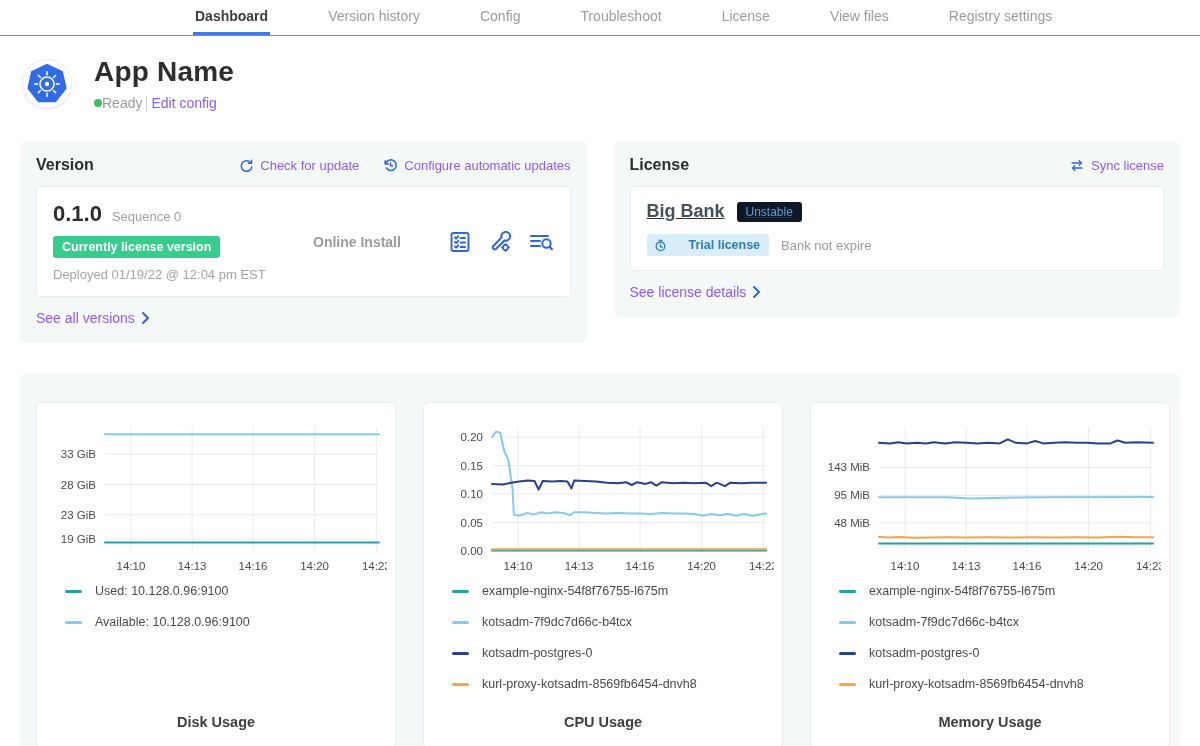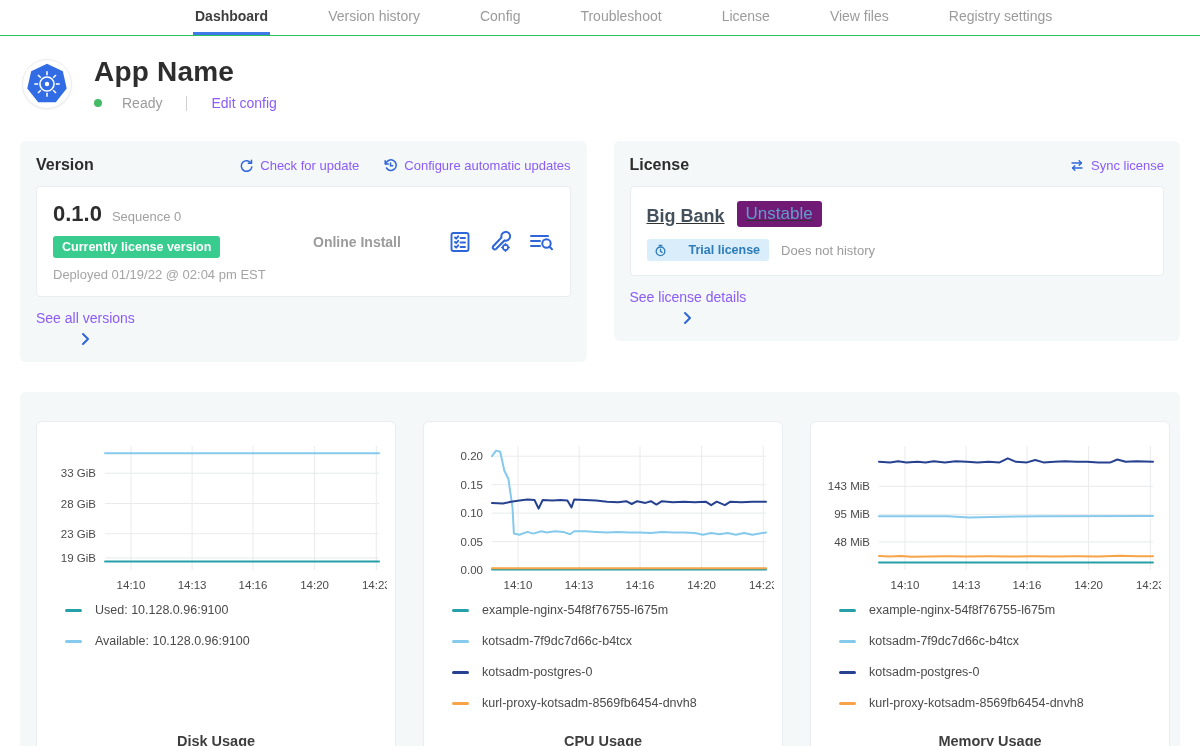--- a/index.html
+++ b/index.html
@@ -13,21 +13,21 @@
     border-bottom:3px solid transparent; white-space:nowrap; }
   .nav-tab.active { color:#3e3e3e; font-weight:bold; border-bottom-color:#3f7ae8; }
 
   
   .app-header { display:flex; align-items:center; padding:20px 0 0 22px; }
   .logo-badge { width:50px; height:50px; border-radius:50%; background:#fff;
     border:1px solid #ececec; display:flex; align-items:center; justify-content:center;
     box-shadow:0 1px 2px rgba(0,0,0,.06); }
   .app-title-block { margin-left:22px; }
   .app-name { font-size:28px; font-weight:800; color:#2d2d2d; letter-spacing:.2px; }
-  .app-status-row { display:flex; align-items:center; margin-top:7px; gap:20px; }
+  .app-status-row { display:flex; align-items:center; margin-top:7px; gap:0; }
   .status-dot { width:8px; height:8px; border-radius:50%; background:#44bb66; }
   .status-text { font-size:14px; color:#9b9b9b; }
   .vdivider { width:1px; height:15px; background:#d0d0d0; margin:0 4px; }
   .link { color:#8b5cf6; font-weight:normal; font-size:14px; cursor:pointer;
     display:inline-flex; align-items:center; gap:6px; text-decoration:none; }
   .link.small { font-size:13px; }
 
   
   .cards-row { display:flex; gap:27px; margin:30px 20px 0; align-items:flex-start; }
   .panel { background:#f4f8f9; border-radius:6px; padding:15px 16px 16px; }
@@ -45,26 +45,26 @@
   .ver-line1 { display:flex; align-items:baseline; gap:10px; }
   .ver-number { font-size:22px; font-weight:800; color:#2d2d2d; }
   .ver-seq { font-size:13px; color:#a0a0a0; }
   .badge-green { display:inline-block; margin-top:9px; background:#38cc8e; color:#fff;
     font-size:12.5px; font-weight:bold; padding:4px 9px; border-radius:3px; }
   .ver-deployed { margin-top:9px; font-size:13px; color:#a4a4a4; }
   .ver-middle { font-size:14px; font-weight:bold; color:#9b9b9b; flex:1; text-align:left;
     padding-left:10px; }
   .ver-actions { display:flex; gap:16px; align-items:center; }
   .icon-btn { cursor:pointer; display:flex; }
-  .see-link { margin-top:13px; display:inline-flex;flex-direction:column; }
+  .see-link { margin-top:13px; display:inline-flex; }
 
   
   .lic-line1 { display:flex; align-items:flex-end; gap:12px;text-decoration:underline; }
   .lic-name { font-size:18px; font-weight:bold; color:#44515c; }
-  .badge-channel { background:#701a75; color:#5d9fca; font-size:17px;
+  .badge-channel { background:#0f172a; color:#5d9fca; font-size:12px;
     padding:3px 9px; border-radius:3px; }
   .lic-line2 { display:flex; align-items:center; gap:12px; margin-top:12px; }
   .badge-trial { background:#d9edfa; color:#2e7cb8; font-size:12.5px; font-weight:bold;
     padding:4px 9px 4px 7px; border-radius:3px; display:inline-flex; align-items:center; gap:22px; }
   .lic-expiry { font-size:13px; color:#9b9b9b; }
 
   
   .panel-monitoring { margin:30px 20px 0; }
   .charts-row { display:flex; gap:27px; margin-top:14px; align-items:stretch; }
   .chart-card { width:360px; background:#fff; border:1px solid #e9edef; border-radius:6px;
@@ -143,21 +143,21 @@
         </a>
       </div>
     </div>
     <div class="white-card version-card">
       <div class="ver-left">
         <div class="ver-line1">
           <span class="ver-number">0.1.0</span>
           <span class="ver-seq">Sequence 0</span>
         </div>
         <span class="badge-green">Currently license version</span>
-        <div class="ver-deployed">Deployed 01/19/22 @ 02:04 pm EST</div>
+        <div class="ver-deployed">Deployed 01/19/22 @ 12:04 pm EST</div>
       </div>
       <div class="ver-middle">Online Install</div>
       <div class="ver-actions">
         <span class="icon-btn">
           <svg class="ico" width="24" height="24" viewBox="0 0 24 24" fill="none" stroke="#2e66d9" stroke-width="1.9" stroke-linecap="round" stroke-linejoin="round">
             <rect x="3.5" y="3" width="17" height="18" rx="2"></rect>
             <path d="M7 7.5 l1.2 1.2 2-2.4"></path>
               <line x1="12.5" y1="8" x2="17" y2="8"></line>
             <path d="M7 12 l1.2 1.2 2-2.4"></path>
               <line x1="12.5" y1="12.5" x2="17" y2="12.5"></line>
@@ -216,21 +216,21 @@
       </div>
       <div class="lic-line2">
         <span class="badge-trial">
           <svg class="ico" width="13" height="13" viewBox="0 0 24 24" fill="none" stroke="#2e7cb8" stroke-width="2.4" stroke-linecap="round">
             <circle cx="12" cy="13.5" r="8"></circle>
               <path d="M12 9.5 v4 l3 2"></path>
               <line x1="9.5" y1="2.5" x2="14.5" y2="2.5"></line>
           </svg>
           <span>Trial license</span>
         </span>
-        <span class="lic-expiry">Does not history</span>
+        <span class="lic-expiry">Bank not expire</span>
       </div>
     </div>
     <a class="link see-link">
       <span>See license details</span>
       <svg class="ico" width="9" height="14" viewBox="0 0 9 14" fill="none" stroke="#2e66d9" stroke-width="2" stroke-linecap="round" stroke-linejoin="round">
           <polyline points="2,2 7,7 2,12"></polyline>
         </svg>
     </a>
   </div>
 </div>

